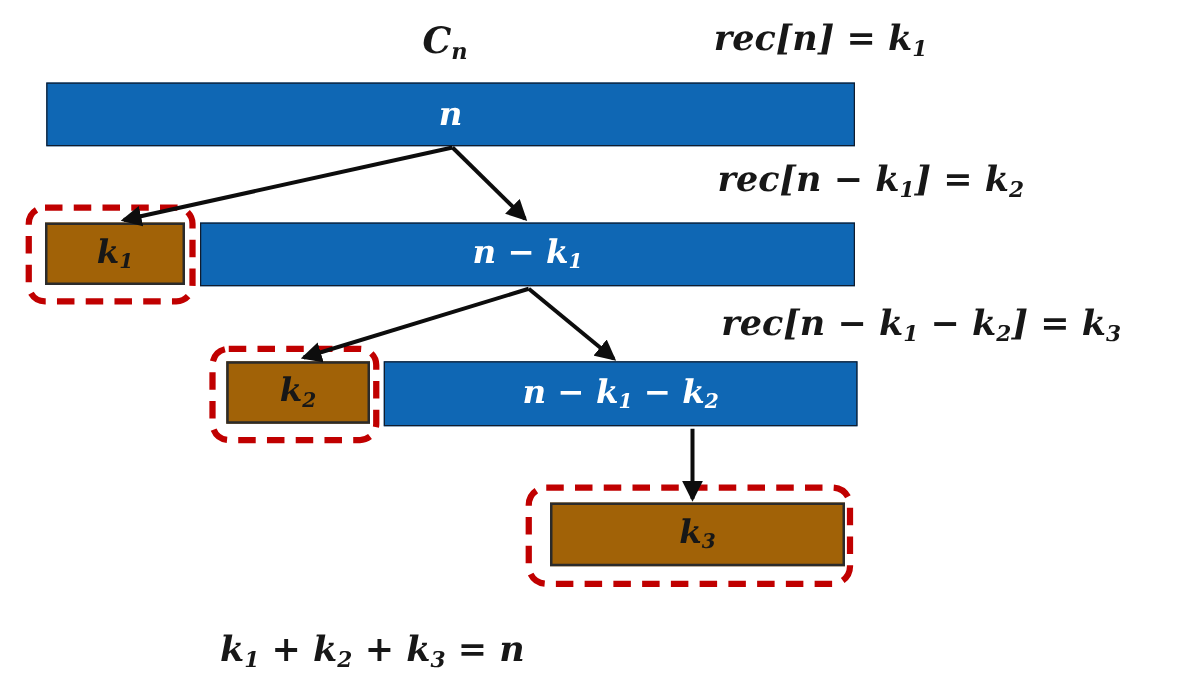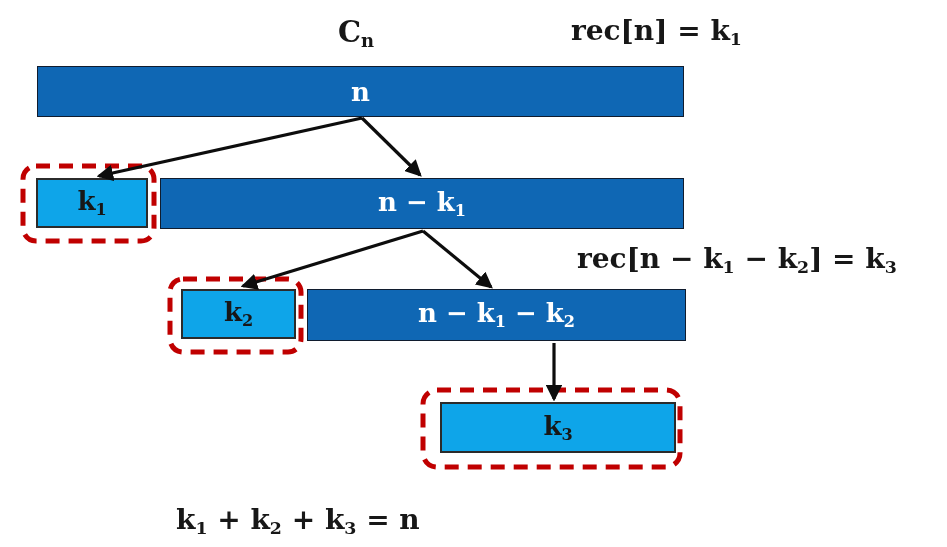--- a/index.html
+++ b/index.html
@@ -13,34 +13,34 @@
     --bg:#ffffff;
   }
   html,body{margin:0;padding:0;background:var(--bg);}
   .stage{
     position:relative;width:947px;height:547px;background:var(--bg);
     overflow:hidden;
     font-family:"DejaVu Serif", serif;
   }
   .math{
     font-family:"DejaVu Serif", serif;
-    font-weight:bold;color:var(--text-black);
+    font-style:italic;font-weight:bold;color:var(--text-black);
     white-space:nowrap;line-height:1;
   }
   .math sub{font-size:0.62em;line-height:1;vertical-align:-0.28em;}
   .eq{position:absolute;font-size:28px;}
   .title{position:absolute;font-size:29px;}
   .bar{
     position:absolute;height:51px;background:var(--bar-blue);
     border:1.5px solid var(--bar-border);box-sizing:border-box;
     display:flex;align-items:center;justify-content:center;
   }
   .bar .math{color:var(--bar-text);font-size:26px;}
   .kbox{
-    position:absolute;height:50px;background:#0ea5e9;
+    position:absolute;height:50px;background:#a16207;
     border:2px solid var(--box-border);box-sizing:border-box;
     display:flex;align-items:center;justify-content:center;
   }
   .kbox .math{font-size:26px;}
   .overlay{position:absolute;left:0;top:0;width:947px;height:547px;pointer-events:none;}
   .dash{
     fill:none;stroke:var(--red-dashed);stroke-width:5;
     stroke-dasharray:14 9;stroke-linecap:butt;
   }
   .arrow{stroke:var(--arrow-black);stroke-width:3.2;fill:none;}
@@ -48,20 +48,21 @@
 </style>
 </head>
 <body>
 
 <div class="stage">
 
   <div class="title math" style="left:338px;top:18px;"><span>C</span><sub>n</sub></div>
 
   <div class="eq math" style="left:571px;top:17px;text-align:right;"><span>rec[n] = k</span><sub>1</sub></div>
 
+  <div class="eq math" style="left:574px;top:130px;"><span>rec[n − k</span><sub>1</sub><span>] = k</span><sub>2</sub></div>
 
   <div class="eq math" style="left:577px;top:245px;"><span>rec[n − k</span><sub>1</sub><span> − k</span><sub>2</sub><span>] = k</span><sub>3</sub></div>
 
   <div class="bar" style="left:37px;top:66px;width:647px;">
     <span class="math"><span>n</span></span>
   </div>
 
   <div class="bar" style="left:160px;top:178px;width:524px;">
     <span class="math"><span>n − k</span><sub>1</sub></span>
   </div>

